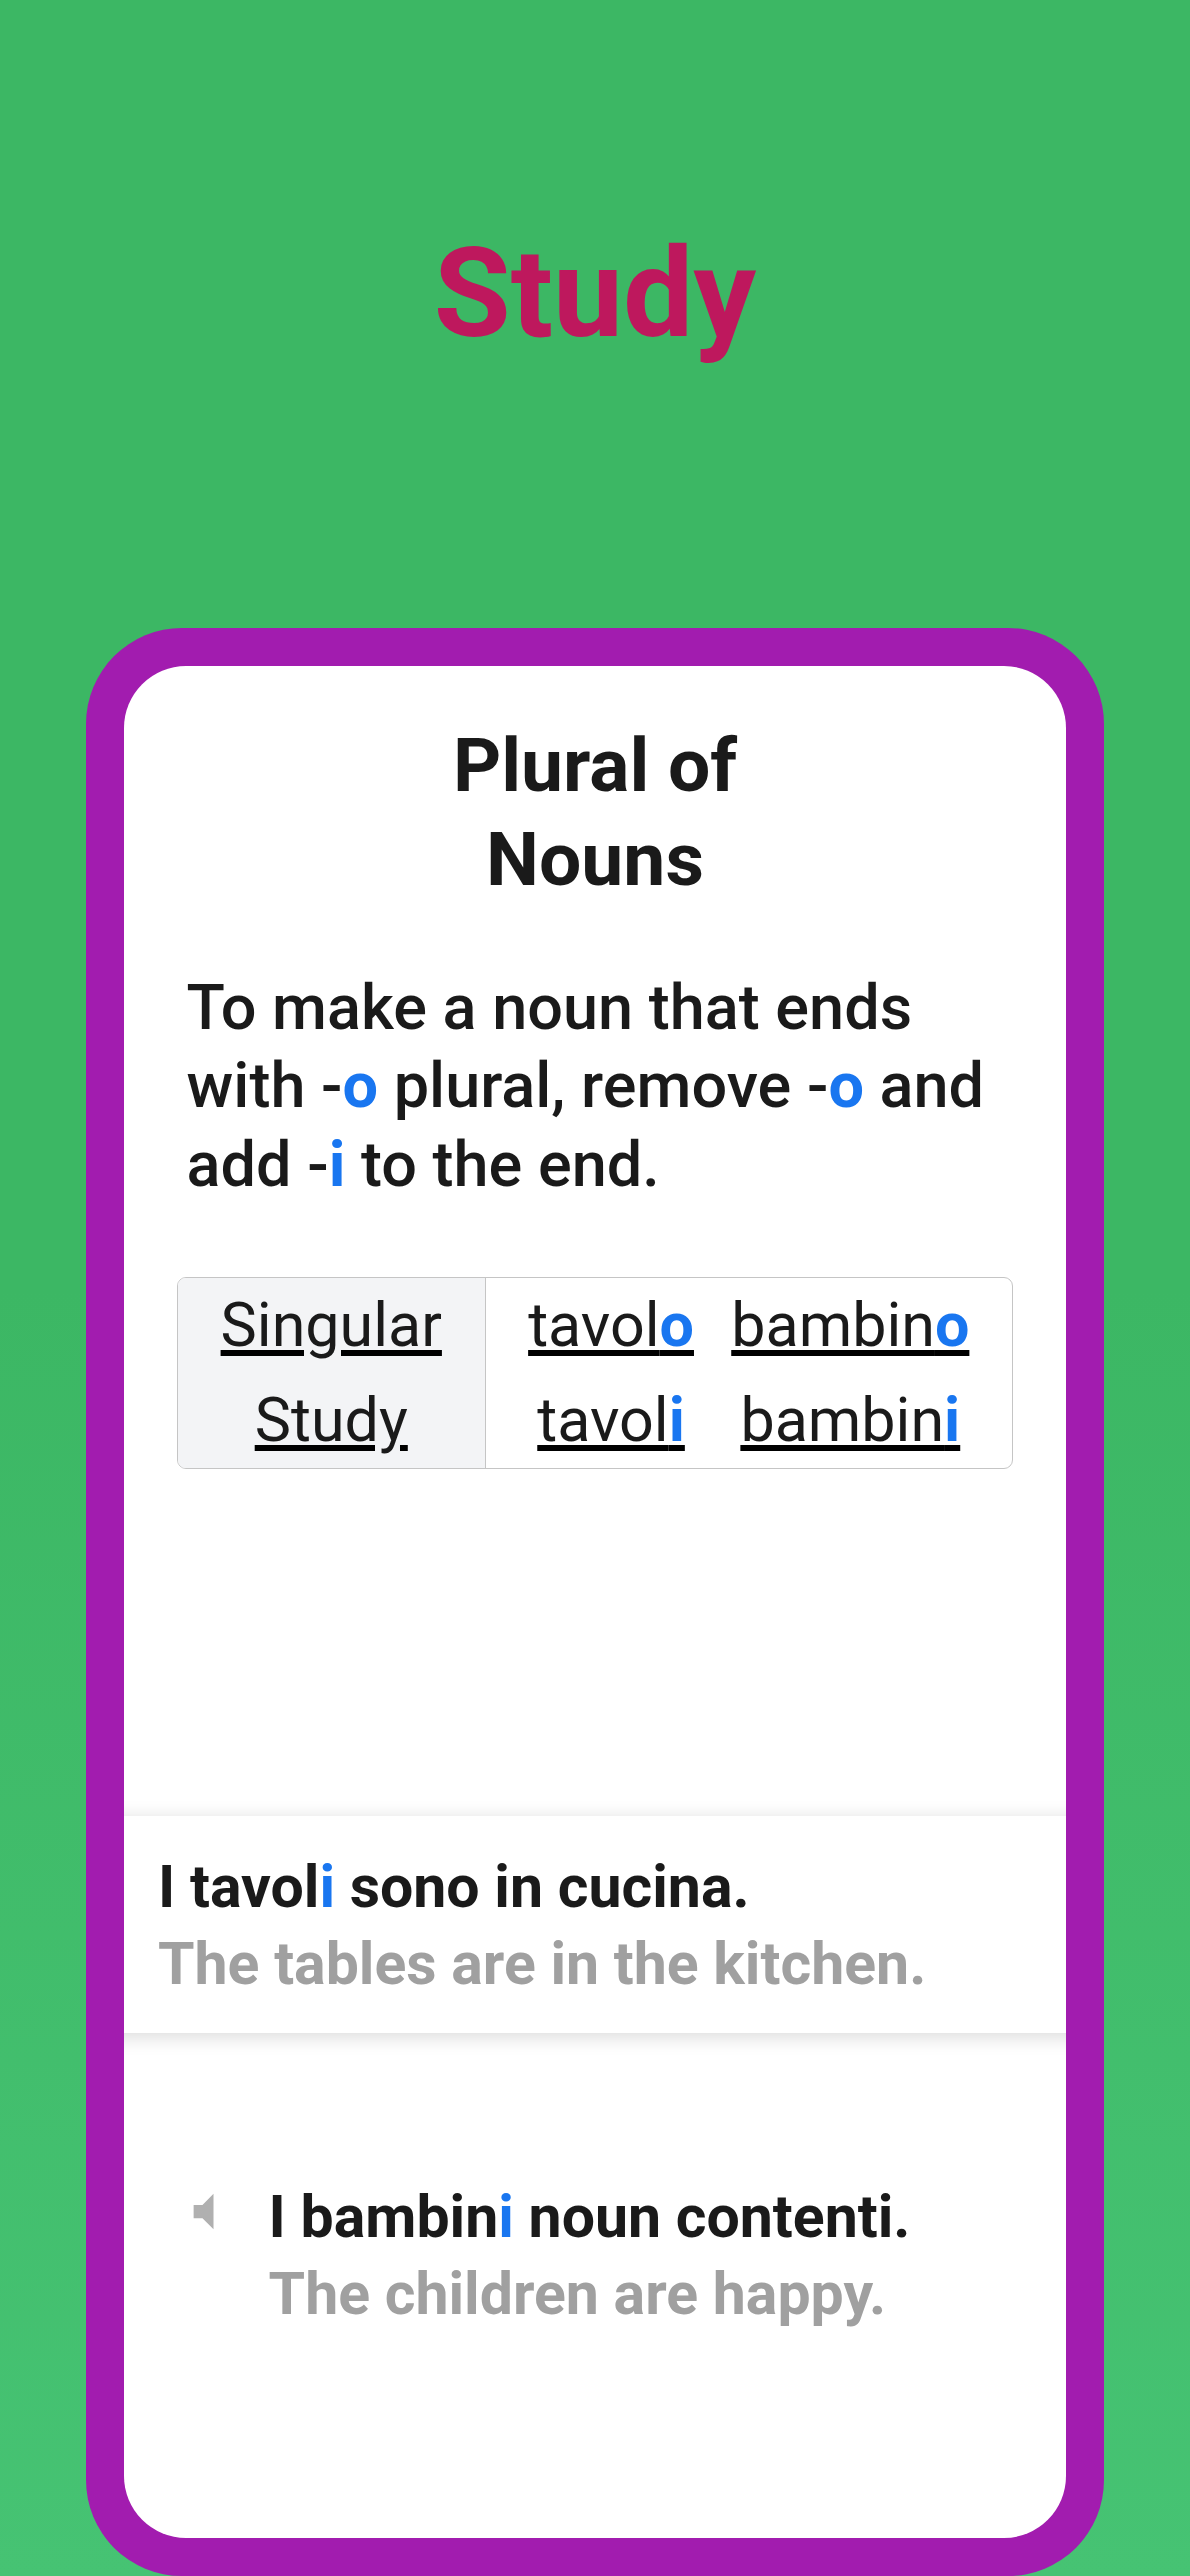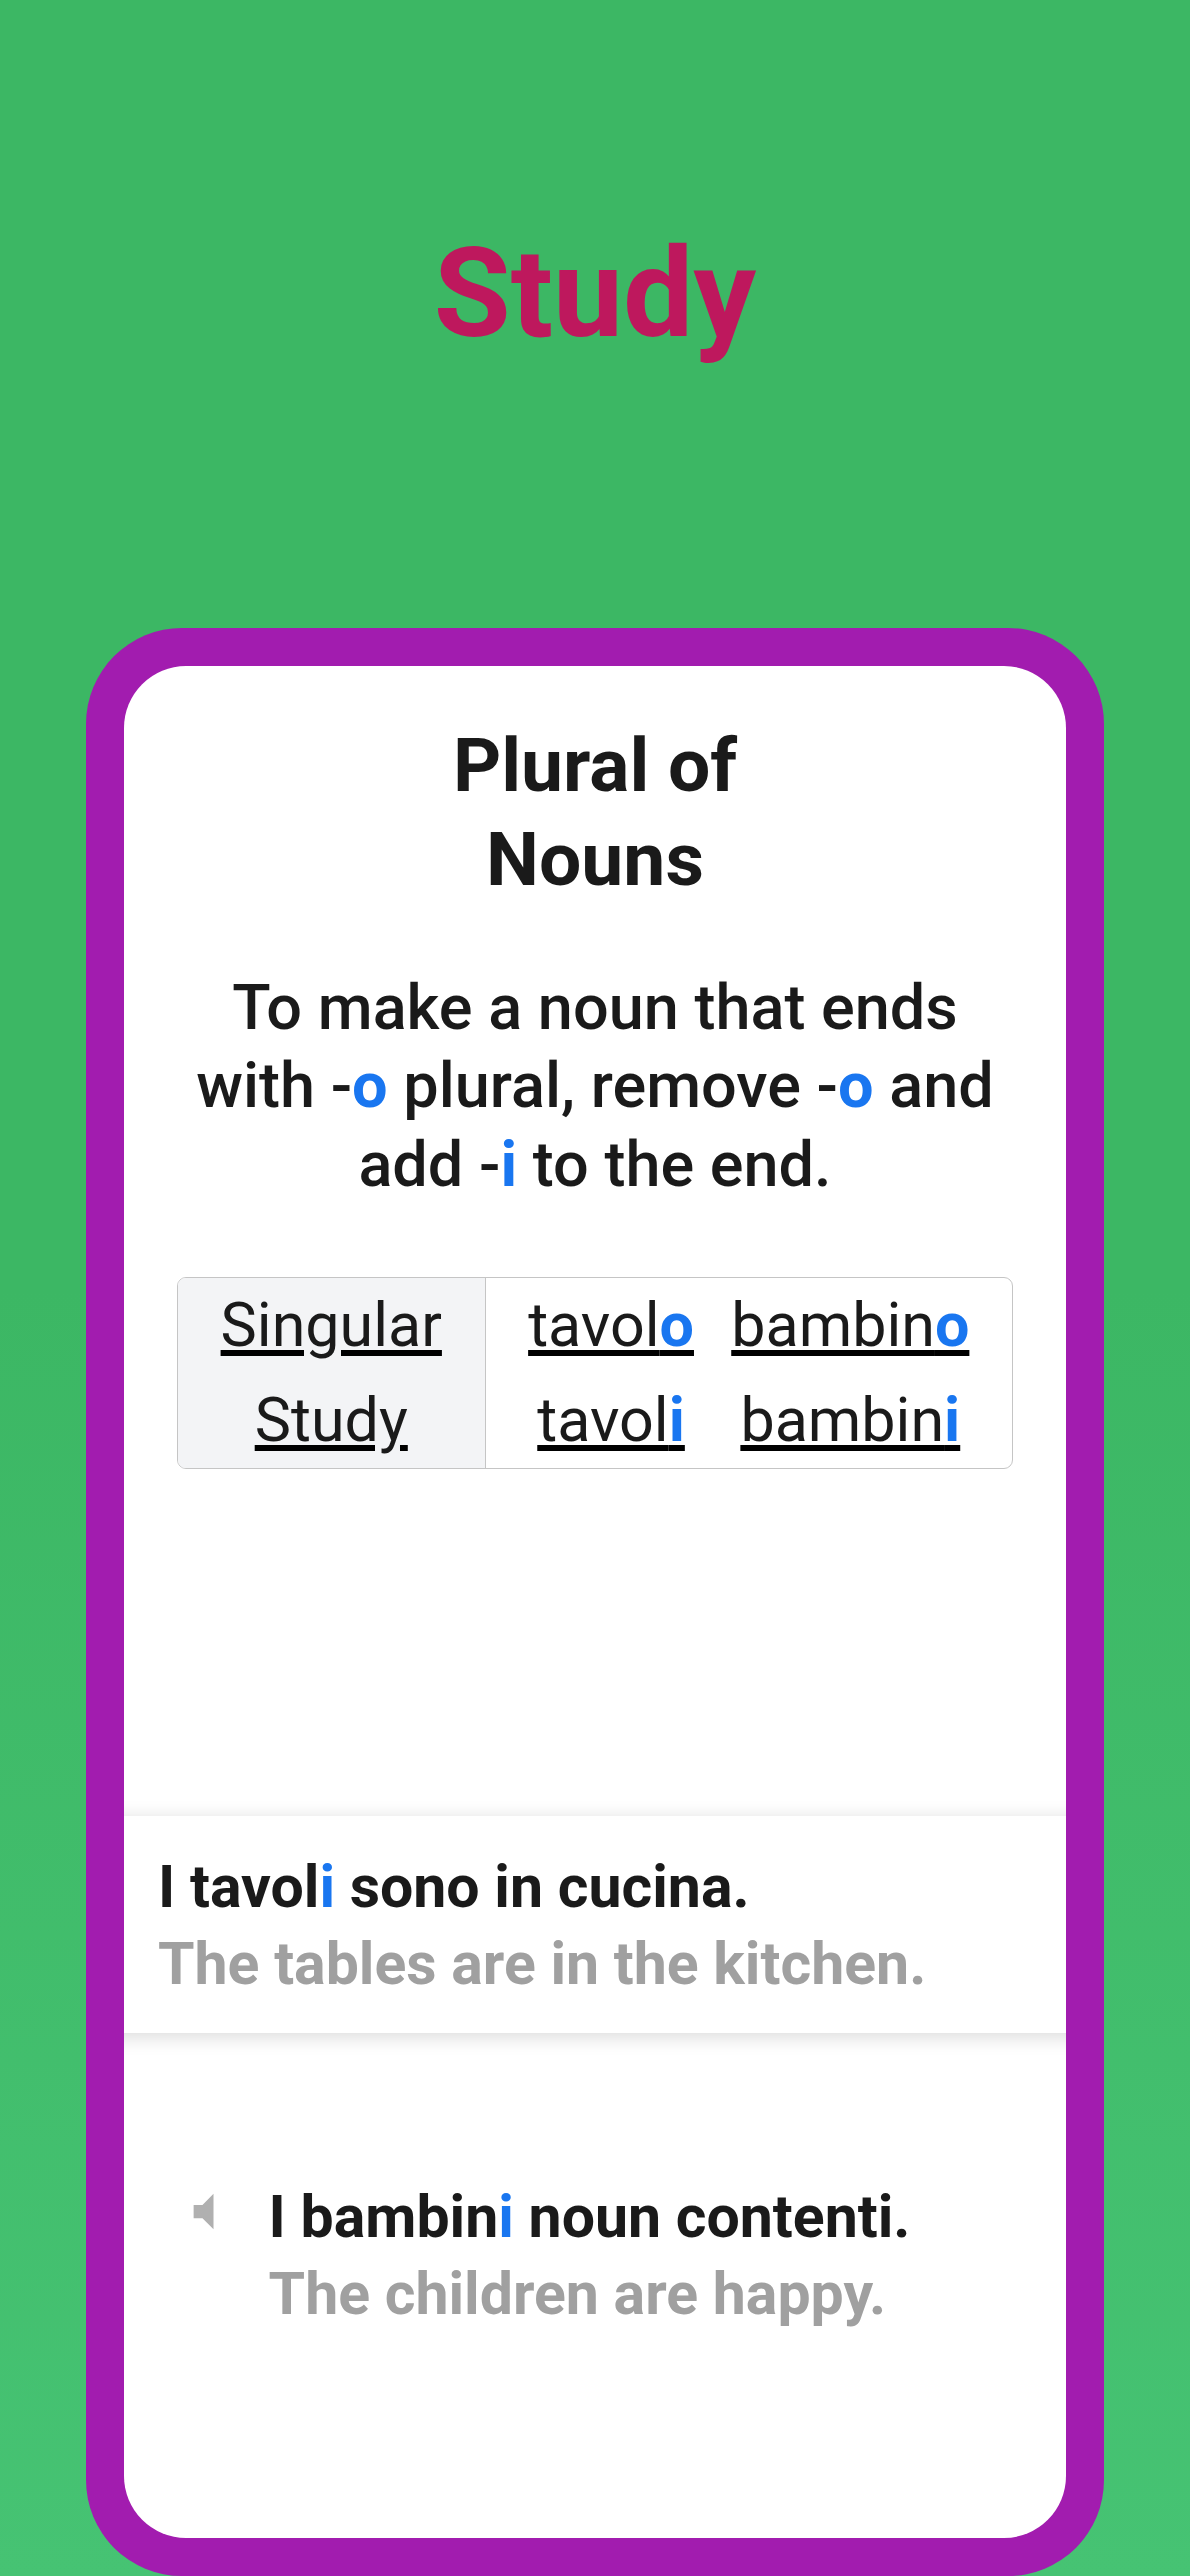--- a/index.html
+++ b/index.html
@@ -46,21 +46,20 @@
       font-size: 75px;
       font-weight: 700;
       text-align: center;
       line-height: 1.25;
       margin-bottom: 62px;
     }
     .lesson-description {
       color: #1a1a1a;
       font-size: 63px;
       font-weight: 500;
-      text-align: center;
       line-height: 1.25;
       margin-bottom: 72px;
       padding: 0 9.6px;
     }
     .highlight {
       color: #1976f0;
       font-weight: 700;
     }
     .grammar-table {
       border: 1.9px solid #c5c5c5;

